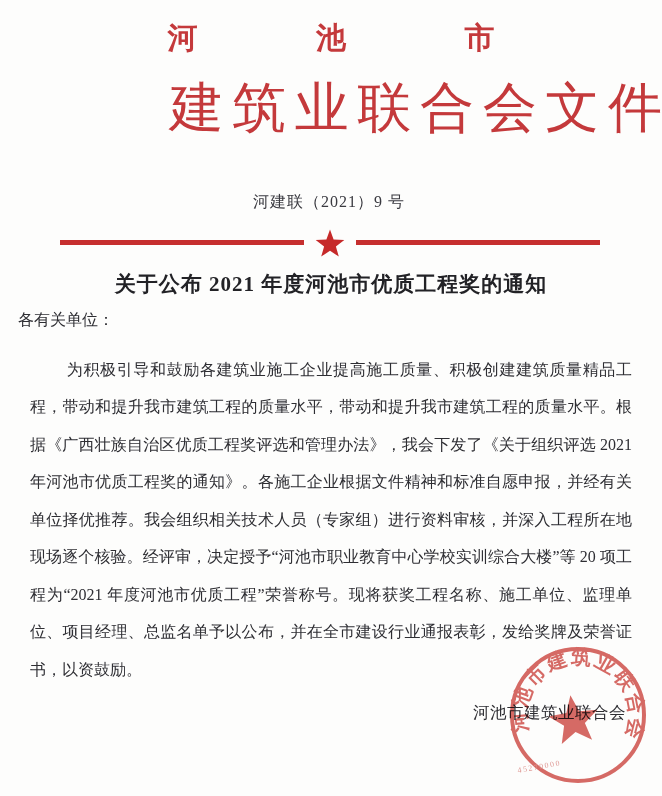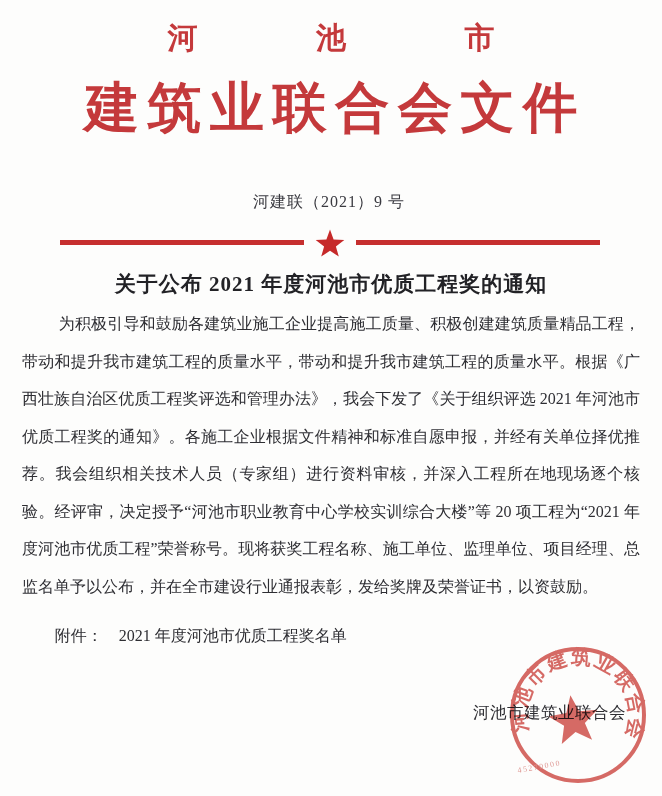--- a/index.html
+++ b/index.html
@@ -13,22 +13,22 @@
   }
   
   .hdr-city{
     position:absolute;top:18px;left:0;right:0;
     text-align:center;
     font-size:30px;font-weight:bold;color:#c4393b;
   }
   .hdr-city span{letter-spacing:1.85em;margin-right:-1.85em;}
   .hdr-org{
     position:absolute;top:72px;left:0;right:0;
-    text-align:center;
-    font-size:54px;font-weight:bold;color:#c4393b;
+    text-align:right;
+    font-size:54px;font-weight:normal;color:#c4393b;
   }
   .hdr-org span{letter-spacing:0.16em;margin-right:-0.16em;}
   
   .doc-number{
     position:absolute;top:192px;left:0;right:4px;
     text-align:center;font-size:16px;color:#3a3a40;
     letter-spacing:1px;
   }
   
   .divider{
@@ -49,21 +49,21 @@
     font-size:21px;font-weight:bold;color:#222226;
     letter-spacing:1px;
   }
   
   .body-block{
     position:absolute;top:301px;left:18px;right:18px;
     font-size:16px;line-height:37.5px;color:#2e2e33;
     text-align:justify;
   }
   .salutation{text-indent:0;}
-  .paragraph{text-indent:2.3em;margin:4px;}
+  .paragraph{text-indent:2.3em;margin:12px;}
   .attachment{margin-top:12px;text-indent:2.3em;}
   .attachment .att-label{margin-right:1em;}
   
   .signature{
     position:absolute;top:701px;right:36px;
     text-align:right;color:#2e2e33;
   }
   .sig-org{font-size:16.5px;line-height:24px;letter-spacing:.5px;}
   .sig-date{font-size:15.5px;line-height:24px;padding-right:2px;letter-spacing:.5px;}
   
@@ -93,24 +93,22 @@
     <div class="seg left"></div>
     <div class="seg right"></div>
     <svg class="star" width="34" height="31" viewBox="-17 -15.5 34 31">
       <polygon fill="#c62a2a" points="0,-15 3.6,-5 14.3,-4.6 5.9,1.9 8.8,12.1 0,6.2 -8.8,12.1 -5.9,1.9 -14.3,-4.6 -3.6,-5"></polygon>
     </svg>
   </div>
 
   <div class="doc-title">关于公布 2021 年度河池市优质工程奖的通知</div>
 
   <div class="body-block">
+    <div class="salutation">各有关单位：</div>
     <p class="paragraph">为积极引导和鼓励各建筑业施工企业提高施工质量、积极创建建筑质量精品工程，带动和提升我市建筑工程的质量水平，带动和提升我市建筑工程的质量水平。根据《广西壮族自治区优质工程奖评选和管理办法》，我会下发了《关于组织评选 2021 年河池市优质工程奖的通知》。各施工企业根据文件精神和标准自愿申报，并经有关单位择优推荐。我会组织相关技术人员（专家组）进行资料审核，并深入工程所在地现场逐个核验。经评审，决定授予“河池市职业教育中心学校实训综合大楼”等 20 项工程为“2021 年度河池市优质工程”荣誉称号。现将获奖工程名称、施工单位、监理单位、项目经理、总监名单予以公布，并在全市建设行业通报表彰，发给奖牌及荣誉证书，以资鼓励。</p>
-    <div class="attachment">
-      <span class="att-label">附件：</span><span>2021 年度河池市优质工程奖名单</span>
-    </div>
   </div>
 
   <div class="signature">
     <div class="sig-org">河池市建筑业联合会</div>
   </div>
 
   <svg class="seal" viewBox="-82 -82 164 164">
     <circle cx="0" cy="0" r="66" fill="none" stroke="#cf4a44" stroke-width="4"></circle>
     <defs>
       <path id="sealArc" d="M -49 18 A 52 52 0 1 1 49 18" fill="none"></path>

